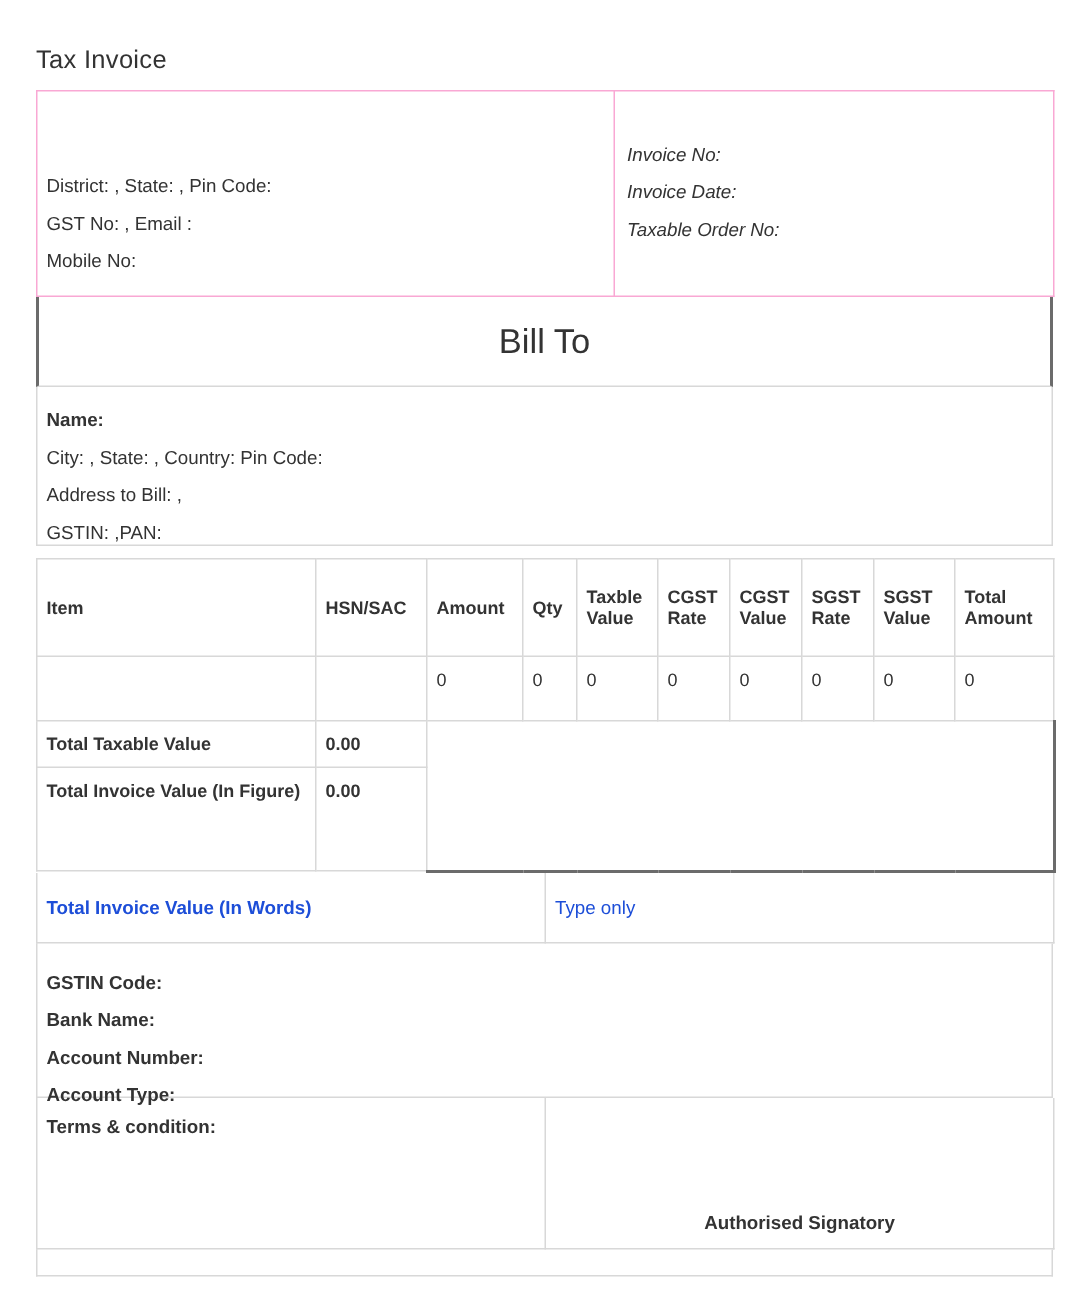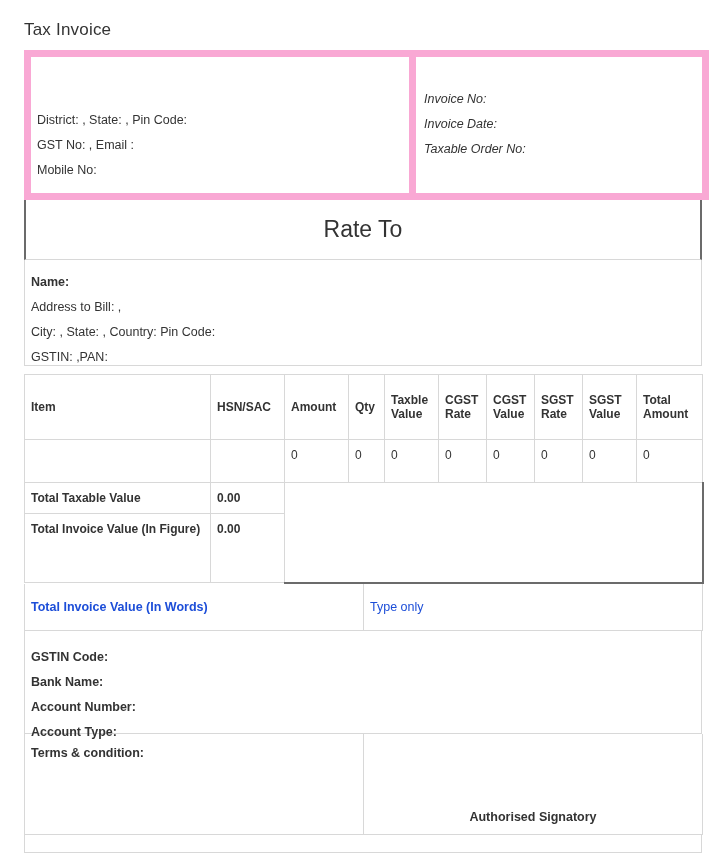--- a/index.html
+++ b/index.html
@@ -12,35 +12,35 @@
     height: 862px;
     font-family: "Liberation Sans", sans-serif;
     color: #222222;
     overflow: hidden;
   }
   .page {
     position: relative;
     width: 638px;
     height: 862px;
     box-sizing: border-box;
-    padding: 0 24px;
+    padding: 10px 24px;
   }
   .doc-title {
     font-size: 17px;
     color: #333333;
     padding: 20px 0 10px 0;
     letter-spacing: 0.2px;
   }
   table.grid {
     width: 678px;
     border-collapse: collapse;
     table-layout: fixed;
   }
   table.grid td, table.grid th {
-    border: 7px solid #f9a8d4;
+    border: 1px solid #f9a8d4;
     vertical-align: top;
     padding: 0;
   }
   
   .seller-cell {
     height: 136px;
     position: relative;
     border-radius: 15px;
   }
   .seller-lines {
@@ -212,26 +212,26 @@
         <div class="meta-lines">
           <div>Invoice No:</div>
           <div>Invoice Date:</div>
           <div>Taxable Order No:</div>
         </div>
       </td>
     </tr>
   </tbody>
     </table>
 
-  <div class="billto-band">Rate To</div>
+  <div class="billto-band">Bill To</div>
 
   <div class="billto-body">
     <div class="b">Name:</div>
+    <div>City: , State: , Country: Pin Code:</div>
     <div>Address to Bill: ,</div>
-    <div>City: , State: , Country: Pin Code:</div>
     <div>GSTIN: ,PAN:</div>
   </div>
 
   <table class="items">
     <colgroup>
       <col style="width:186px">
       <col style="width:74px">
       <col style="width:64px">
       <col style="width:36px">
       <col style="width:54px">

